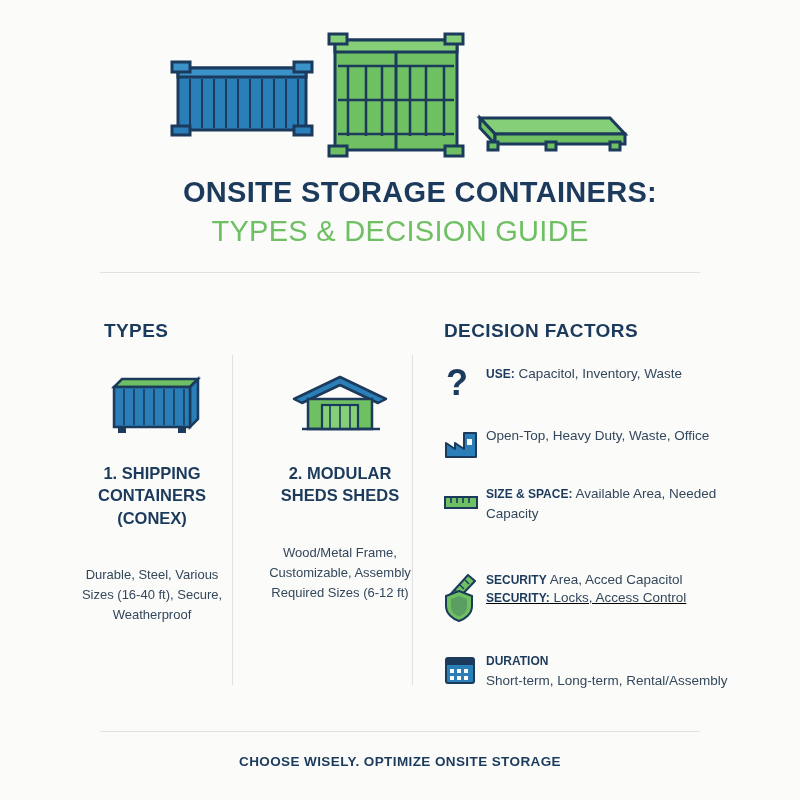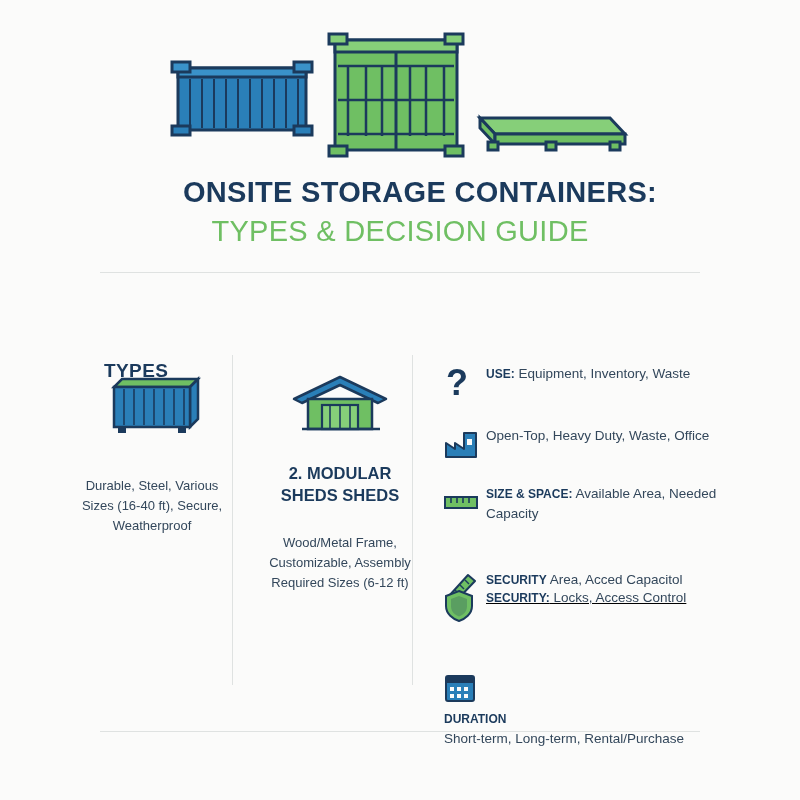--- a/index.html
+++ b/index.html
@@ -63,21 +63,20 @@
   #divider-top { top: 272px; }
   #divider-bottom { top: 731px; }
 
   
   .section-heading {
     position: absolute;
     font-size: 19px;
     font-weight: bold;
     color: #1b3a5c;
     letter-spacing: 0.4px;
-    margin-top: 40px;
   }
   #types-heading { top: 320px; left: 104px; }
   #factors-heading { top: 320px; left: 444px; }
 
   
   .vsep {
     position: absolute;
     width: 1px;
     background: #dfe2e1;
   }
@@ -95,21 +94,21 @@
   #type-col-1 { left: 260px; }
   .type-art { height: 90px; display: flex; align-items: center; justify-content: center; }
   .type-name {
     margin-top: 12px;
     font-size: 16.5px;
     font-weight: bold;
     color: #1b3a5c;
     line-height: 1.35;
   }
   .type-desc {
-    margin-top: 26px;
+    margin-top: 36px;
     font-size: 13px;
     color: #33475b;
     line-height: 1.55;
   }
 
   
   .factor {
     position: absolute;
     left: 444px;
     width: 305px;
@@ -133,21 +132,21 @@
   .factor-text b {
     color: #1b3a5c;
     font-size: 12px;
     font-weight: bold;
   }
   #factor-0 { top: 362px; }
   #factor-1 { top: 424px; }
   #factor-2 { top: 482px; }
   #factor-3 { top: 568px; }
   #factor-4 { top: 586px; text-decoration: underline; }
-  #factor-5 { top: 667px; flex-direction: column; }
+  #factor-5 { top: 649px; }
 
   
   #footer {
     position: absolute;
     top: 754px;
     left: 0;
     width: 800px;
     text-align: center;
     font-size: 13.5px;
     font-weight: bold;
@@ -217,20 +216,21 @@
   </div>
 
   <div class="title-block">
     <div class="title-main">ONSITE STORAGE CONTAINERS:</div>
     <div class="title-sub">TYPES &amp; DECISION GUIDE</div>
   </div>
 
   <div class="divider" id="divider-top"></div>
 
   <div class="section-heading" id="types-heading">TYPES</div>
+  <div class="section-heading" id="factors-heading">DECISION FACTORS</div>
 
   <div class="vsep" id="vsep-1"></div>
   <div class="vsep" id="vsep-2"></div>
 
   <div class="type-col" id="type-col-0">
     <div class="type-art">
       <svg width="104" height="72" viewBox="0 0 104 72">
         <polygon points="14,18 90,18 98,10 22,10" fill="#6fbf63" stroke="#1b3a5c" stroke-width="2.5"></polygon>
         <polygon points="90,18 98,10 98,50 90,58" fill="#2a7fb8" stroke="#1b3a5c" stroke-width="2.5"></polygon>
         <rect x="14" y="18" width="76" height="40" fill="#2a7fb8" stroke="#1b3a5c" stroke-width="2.5"></rect>
@@ -240,20 +240,21 @@
           <line x1="44" y1="20" x2="44" y2="56"></line>
           <line x1="54" y1="20" x2="54" y2="56"></line>
           <line x1="64" y1="20" x2="64" y2="56"></line>
           <line x1="74" y1="20" x2="74" y2="56"></line>
           <line x1="84" y1="20" x2="84" y2="56"></line>
         </g>
         <rect x="18" y="58" width="8" height="6" fill="#1b3a5c"></rect>
         <rect x="78" y="58" width="8" height="6" fill="#1b3a5c"></rect>
       </svg>
     </div>
+    <div class="type-name">1. SHIPPING CONTAINERS (CONEX)</div>
     <div class="type-desc">Durable, Steel, Various Sizes (16-40 ft), Secure, Weatherproof</div>
   </div>
 
   <div class="type-col" id="type-col-1">
     <div class="type-art">
       <svg width="104" height="72" viewBox="0 0 104 72">
         <polygon points="52,8 98,30 90,34 52,16 14,34 6,30" fill="#2a7fb8" stroke="#1b3a5c" stroke-width="2.5" stroke-linejoin="round"></polygon>
         <rect x="20" y="30" width="64" height="30" fill="#6fbf63" stroke="#1b3a5c" stroke-width="2.5"></rect>
         <rect x="34" y="36" width="36" height="24" fill="#86cf79" stroke="#1b3a5c" stroke-width="2.2"></rect>
         <g stroke="#1b3a5c" stroke-width="1.6">
@@ -268,21 +269,21 @@
     <div class="type-desc">Wood/Metal Frame, Customizable, Assembly Required Sizes (6-12 ft)</div>
   </div>
 
   <div class="factor" id="factor-0">
     <div class="factor-icon">
       <svg width="30" height="38" viewBox="0 0 30 38">
         <text x="2" y="32" font-family="Liberation Sans, sans-serif" font-size="36" font-weight="bold" fill="#1b3a5c">?</text>
       </svg>
     </div>
     <div class="factor-text">
-      <b>USE:</b><span> Equipment, Inventory, Waste</span>
+      <b>USE:</b><span> Capacitol, Inventory, Waste</span>
     </div>
   </div>
 
   <div class="factor" id="factor-1">
     <div class="factor-icon">
       <svg width="34" height="30" viewBox="0 0 34 30">
         <polygon points="2,28 2,14 11,20 11,14 20,20 20,4 32,4 32,28" fill="#2a7fb8" stroke="#1b3a5c" stroke-width="2" stroke-linejoin="round"></polygon>
         <rect x="23" y="10" width="5" height="6" fill="#fbfbfa"></rect>
       </svg>
     </div>
@@ -345,20 +346,21 @@
           <rect x="6" y="16" width="4" height="4"></rect>
           <rect x="13" y="16" width="4" height="4"></rect>
           <rect x="20" y="16" width="4" height="4"></rect>
           <rect x="6" y="23" width="4" height="4"></rect>
           <rect x="13" y="23" width="4" height="4"></rect>
           <rect x="20" y="23" width="4" height="4"></rect>
         </g>
       </svg>
     </div>
     <div class="factor-text">
-      <b>DURATION</b><br><span>Short-term, Long-term, Rental/Purchase</span>
+      <b>DURATION</b><br><span>Short-term, Long-term, Rental/Assembly</span>
     </div>
   </div>
 
   <div class="divider" id="divider-bottom"></div>
 
+  <div id="footer">CHOOSE WISELY. OPTIMIZE ONSITE STORAGE</div>
 
 </div>
 
 </body></html>

